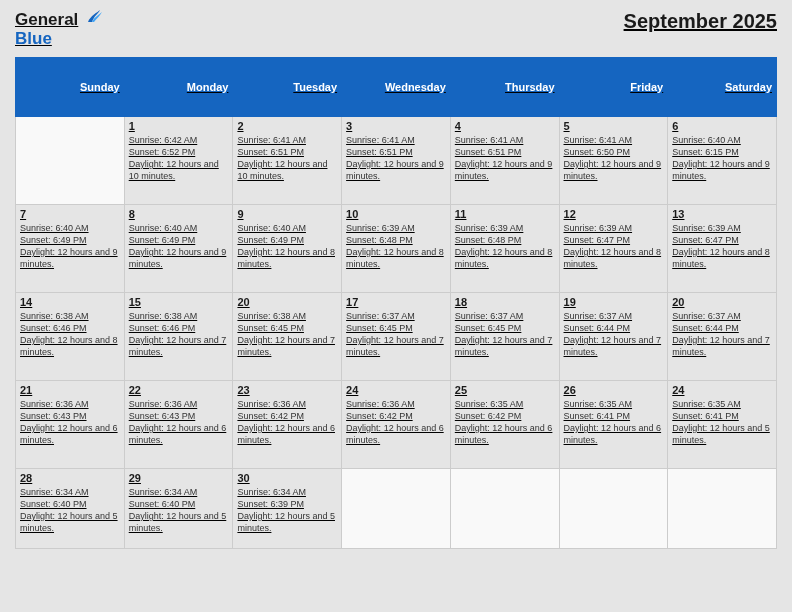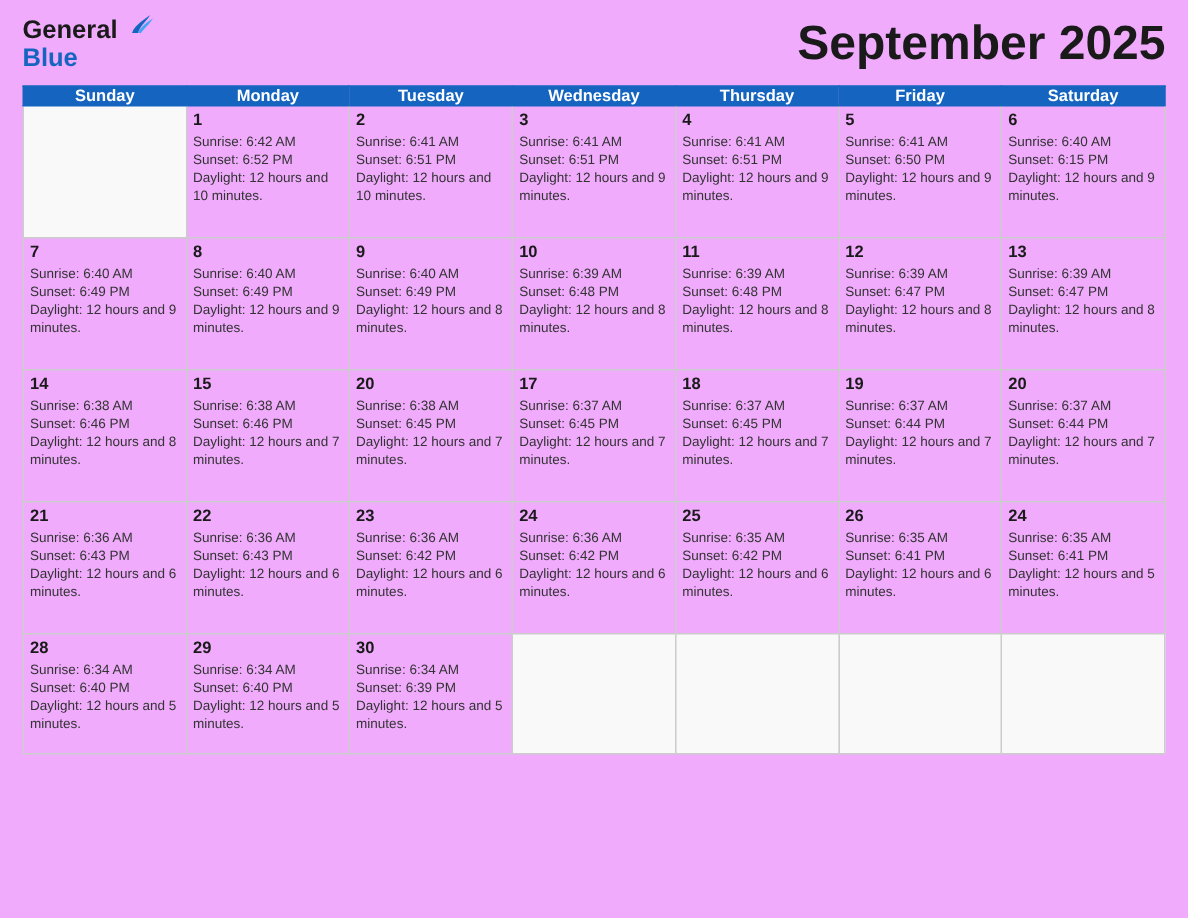--- a/index.html
+++ b/index.html
@@ -7,55 +7,56 @@
       font-family: Arial, sans-serif;
       background: #fff;
       width: 792px;
       height: 612px;
       overflow: hidden;
     }
     .page {
       width: 792px;
       height: 612px;
       padding: 10px 15px;
-      background: #f0abfc;
+      background: #e5e5e5;
+      text-decoration: underline;
     }
     .header {
       display: flex;
       justify-content: space-between;
       align-items: flex-start;
       margin-bottom: 8px;
     }
     .logo {
       display: flex;
       align-items: center;
     }
     .title-area {
       text-align: right;
     }
     .month-title {
-      font-size: 32px;
+      font-size: 20px;
       font-weight: bold;
       color: #1a1a1a;
     }
     .location {
       font-size: 14px;
       color: #444;
     }
     .calendar {
       width: 100%;
       border-collapse: collapse;
       border: 1px solid #ccc;
       font-size: 10px;
     }
     .calendar th {
       background: #1565c0;
       color: #fff;
-      padding: 0 4px;
-      text-align: center;
+      padding: 23px 4px;
+      text-align: right;
       font-size: 11px;
       font-weight: bold;
       border: 1px solid #1565c0;
     }
     .calendar td {
       border: 1px solid #ccc;
       vertical-align: top;
       padding: 3px 4px;
       width: calc(100% / 7);
       height: 88px;

